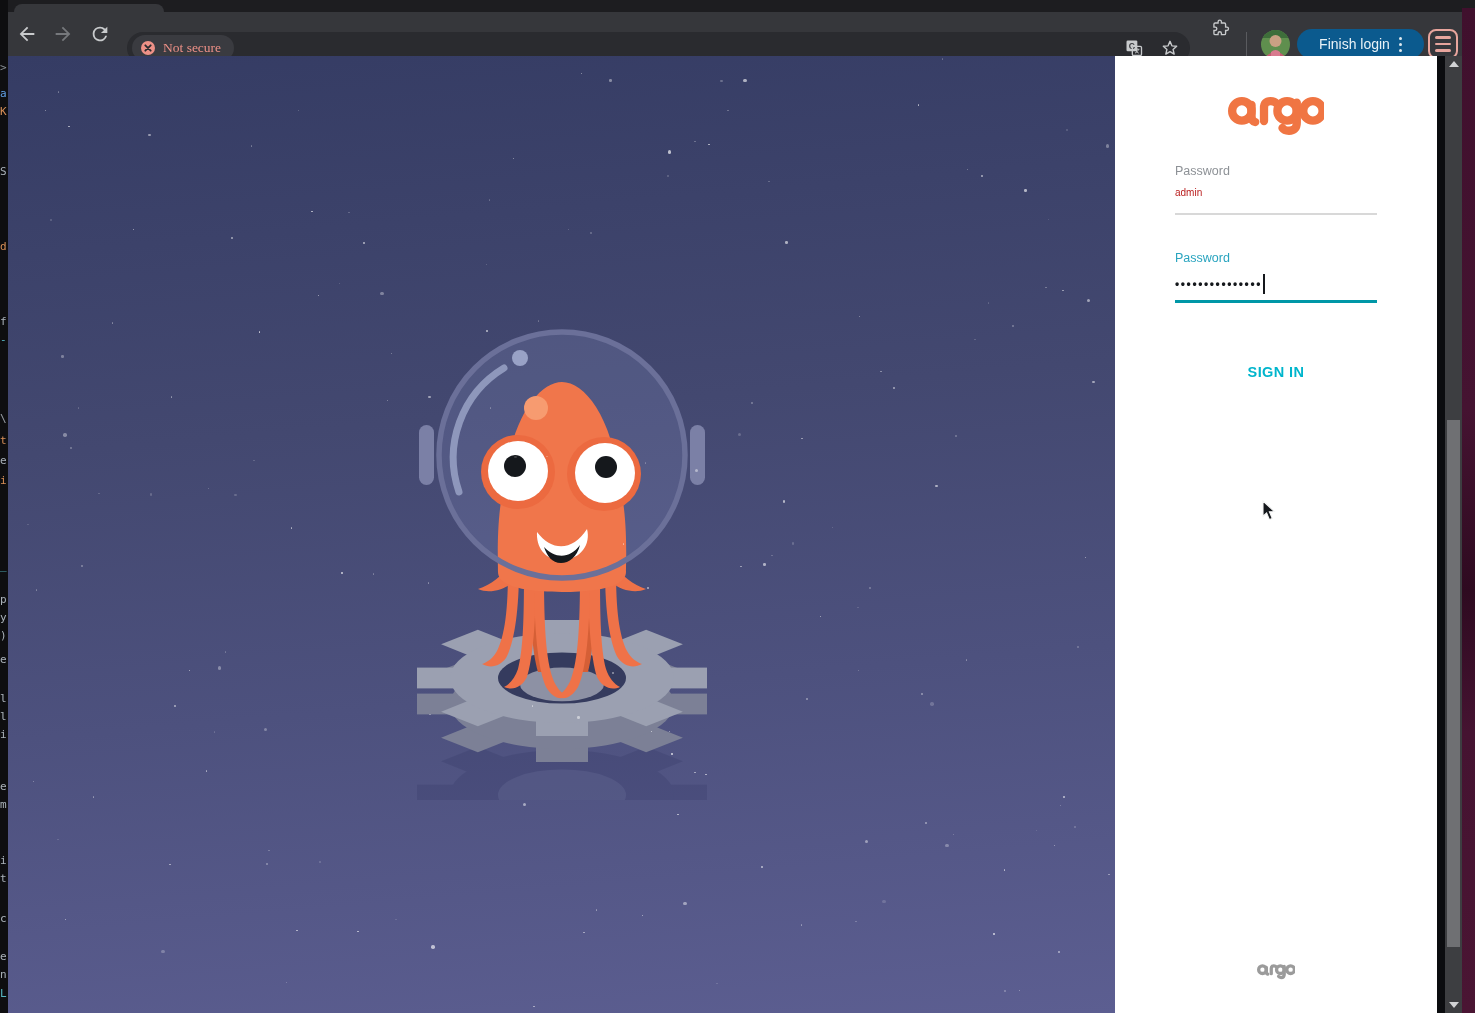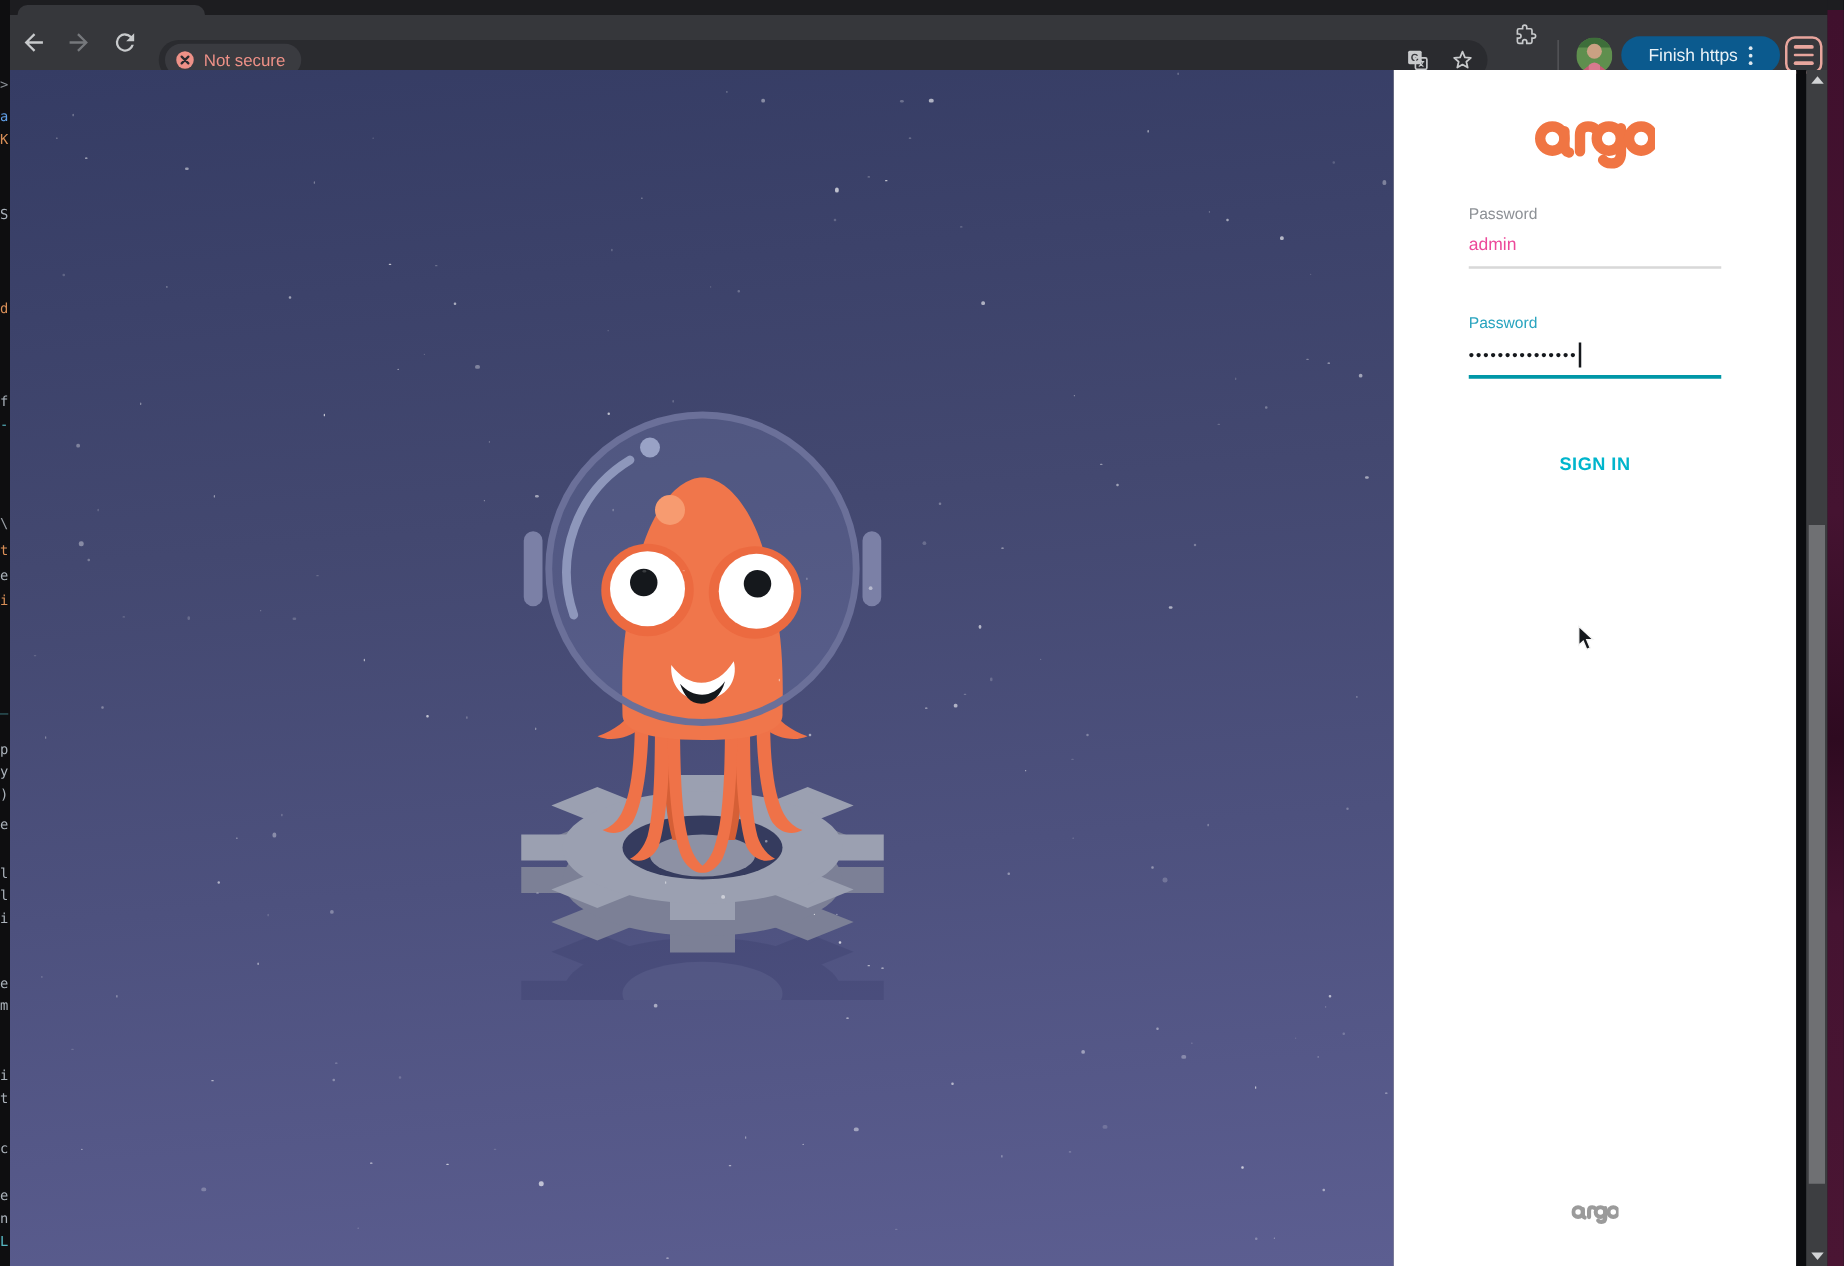--- a/index.html
+++ b/index.html
@@ -7,21 +7,21 @@
   body { font-family:"Liberation Sans", sans-serif; }
   .stage { position:absolute; inset:0; width:1475px; height:1013px; background:#1d1d20; }
 
   
   .tabstrip { position:absolute; left:0; top:0; width:1462px; height:12px; background:#1d1d20; }
   .tab { position:absolute; left:14px; top:4px; width:150px; height:8px; background:#36373b; border-radius:9px 9px 0 0; }
   .toolbar { position:absolute; left:0; top:12px; width:1462px; height:44px; background:#36373b; }
   .navbtn { position:absolute; top:11px; width:22px; height:22px; border:none; background:transparent; color:#c8cacc; cursor:pointer; padding:0; }
   .navbtn svg { width:22px; height:22px; display:block; }
   .omnibox { position:absolute; left:127px; top:20px; width:1063px; height:32px; background:#2a2b2f; border-radius:16px; display:flex; align-items:center; }
-  .badge { display:flex; align-items:center; gap:7px; background:#3a3b40; border-radius:13px; height:26px; padding:0 13px 0 8px; margin-left:5px; }
+  .badge { display:flex; align-items:center; gap:7px; background:#3a3b40; border-radius:13px; height:26px; padding:0 13px 0 8px; margin-left:5px;font-family:Liberation Serif, serif; }
   .badge-txt { color:#ee9187; font-size:13.5px; }
   .urltext { margin-left:13px; font-size:13.5px; color:#d8dadd; white-space:nowrap; letter-spacing:.1px; }
   .urltext .scheme { color:#ee9187; text-decoration:line-through; }
   .boxicons { position:absolute; right:10px; top:0; height:32px; display:flex; align-items:center; gap:16px; }
   .tb-icon { width:20px; height:20px; color:#c8cacc; cursor:pointer; }
   .tb-icon svg { width:20px; height:20px; display:block; }
   .sep { position:absolute; left:1246px; top:20px; width:1px; height:24px; background:#5a5b5f; }
   .avatar { position:absolute; left:1261px; top:18px; width:29px; height:29px; border-radius:50%; overflow:hidden; cursor:pointer; }
   .update-pill { position:absolute; left:1297px; top:17px; height:30px; width:127px; border:none; border-radius:15px; background:#0b5a8e; color:#e9f2f7; font-size:14px; font-family:"Liberation Sans",sans-serif; display:flex; align-items:center; justify-content:center; gap:9px; cursor:pointer; }
   .kebab { display:inline-flex; flex-direction:column; gap:3px; }
@@ -39,21 +39,21 @@
   .star { position:absolute; border-radius:50%; background:#fff; }
   .hero-title { position:absolute; left:0; top:118px; width:100%; text-align:center; color:#fbfbfd; font-size:39px; font-weight:300; letter-spacing:-0.2px; }
   .mascot { position:absolute; left:384px; top:264px; width:340px; height:480px; }
 
   
   .login-panel { position:absolute; left:1115px; top:0; width:322px; height:957px; background:#ffffff; }
   .argo-logo-top { position:absolute; left:113px; top:36px; width:96px; height:47px; color:#f07543; }
   .form { position:absolute; left:60px; top:108px; width:202px; }
   .field-label { font-size:12.5px; color:#8d9196; }
   .field-label.focused { color:#29a4bf; }
-  .field-value { font-size:14px; color:#ec4899; margin-top:9px; height:20px; }
+  .field-value { font-size:10px; color:#b91c1c; margin-top:9px; height:20px; }
   .underline { height:2px; background:#d8d8d8; margin-top:6px; }
   .underline.teal { height:2.5px; background:#0097a7; }
   .pw-row { display:flex; align-items:center; margin-top:9px; height:20px; }
   .pw-dots { font-size:12px; letter-spacing:1.6px; color:#15181c; font-weight:bold; }
   .caret { width:1.5px; height:20px; background:#15181c; margin-left:1px; }
   .gap-block { height:36px; }
   .signin-btn { position:absolute; left:0; top:308px; width:322px; text-align:center; border:none; background:transparent; color:#00b5cc; font-weight:bold; font-size:14.5px; letter-spacing:.4px; cursor:pointer; font-family:"Liberation Sans",sans-serif; }
   .argo-logo-bottom { position:absolute; left:142px; top:906px; width:38px; height:19px; color:#9b9b9b; }
   .cursor { position:absolute; left:147px; top:444px; width:14px; height:21px; z-index:40; }
 
@@ -142,21 +142,21 @@
     <div class="avatar">
       <svg viewBox="0 0 29 29" width="29" height="29">
         <rect width="29" height="29" fill="#5f8f4e"></rect>
         <rect y="0" width="29" height="8" fill="#3e6e3a"></rect>
         <circle cx="14.5" cy="11" r="6" fill="#caa183"></circle>
         <path d="M3 29 Q14.5 14 26 29 Z" fill="#c75a74"></path>
         <path d="M10 22 Q14.5 18 19 22 L19 29 L10 29 Z" fill="#d87a8e"></path>
       </svg>
     </div>
     <button class="update-pill">
-      <span>Finish https</span>
+      <span>Finish login</span>
       <span class="kebab">
           <i></i>
           <i></i>
           <i></i>
         </span>
     </button>
     <button class="hamburger">
       <i></i>
         <i></i>
         <i></i>

